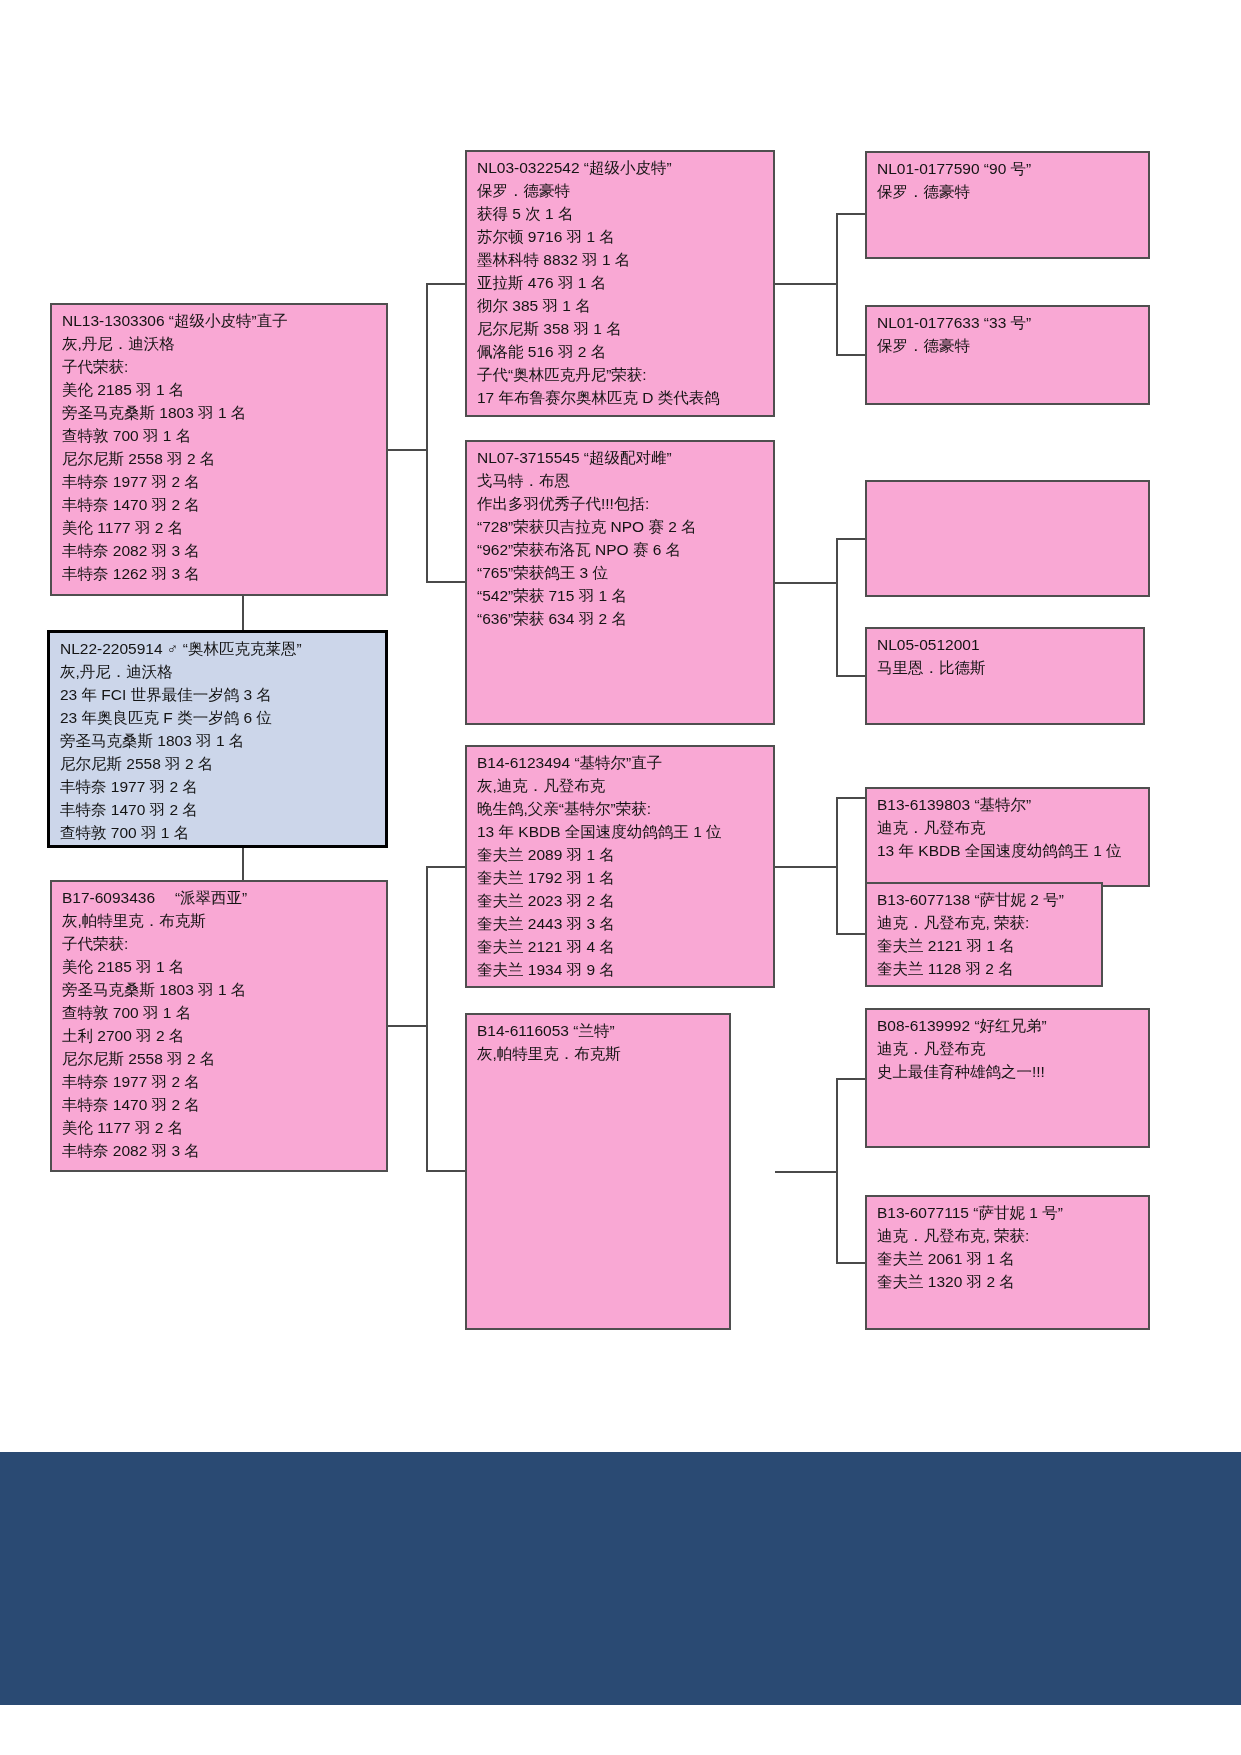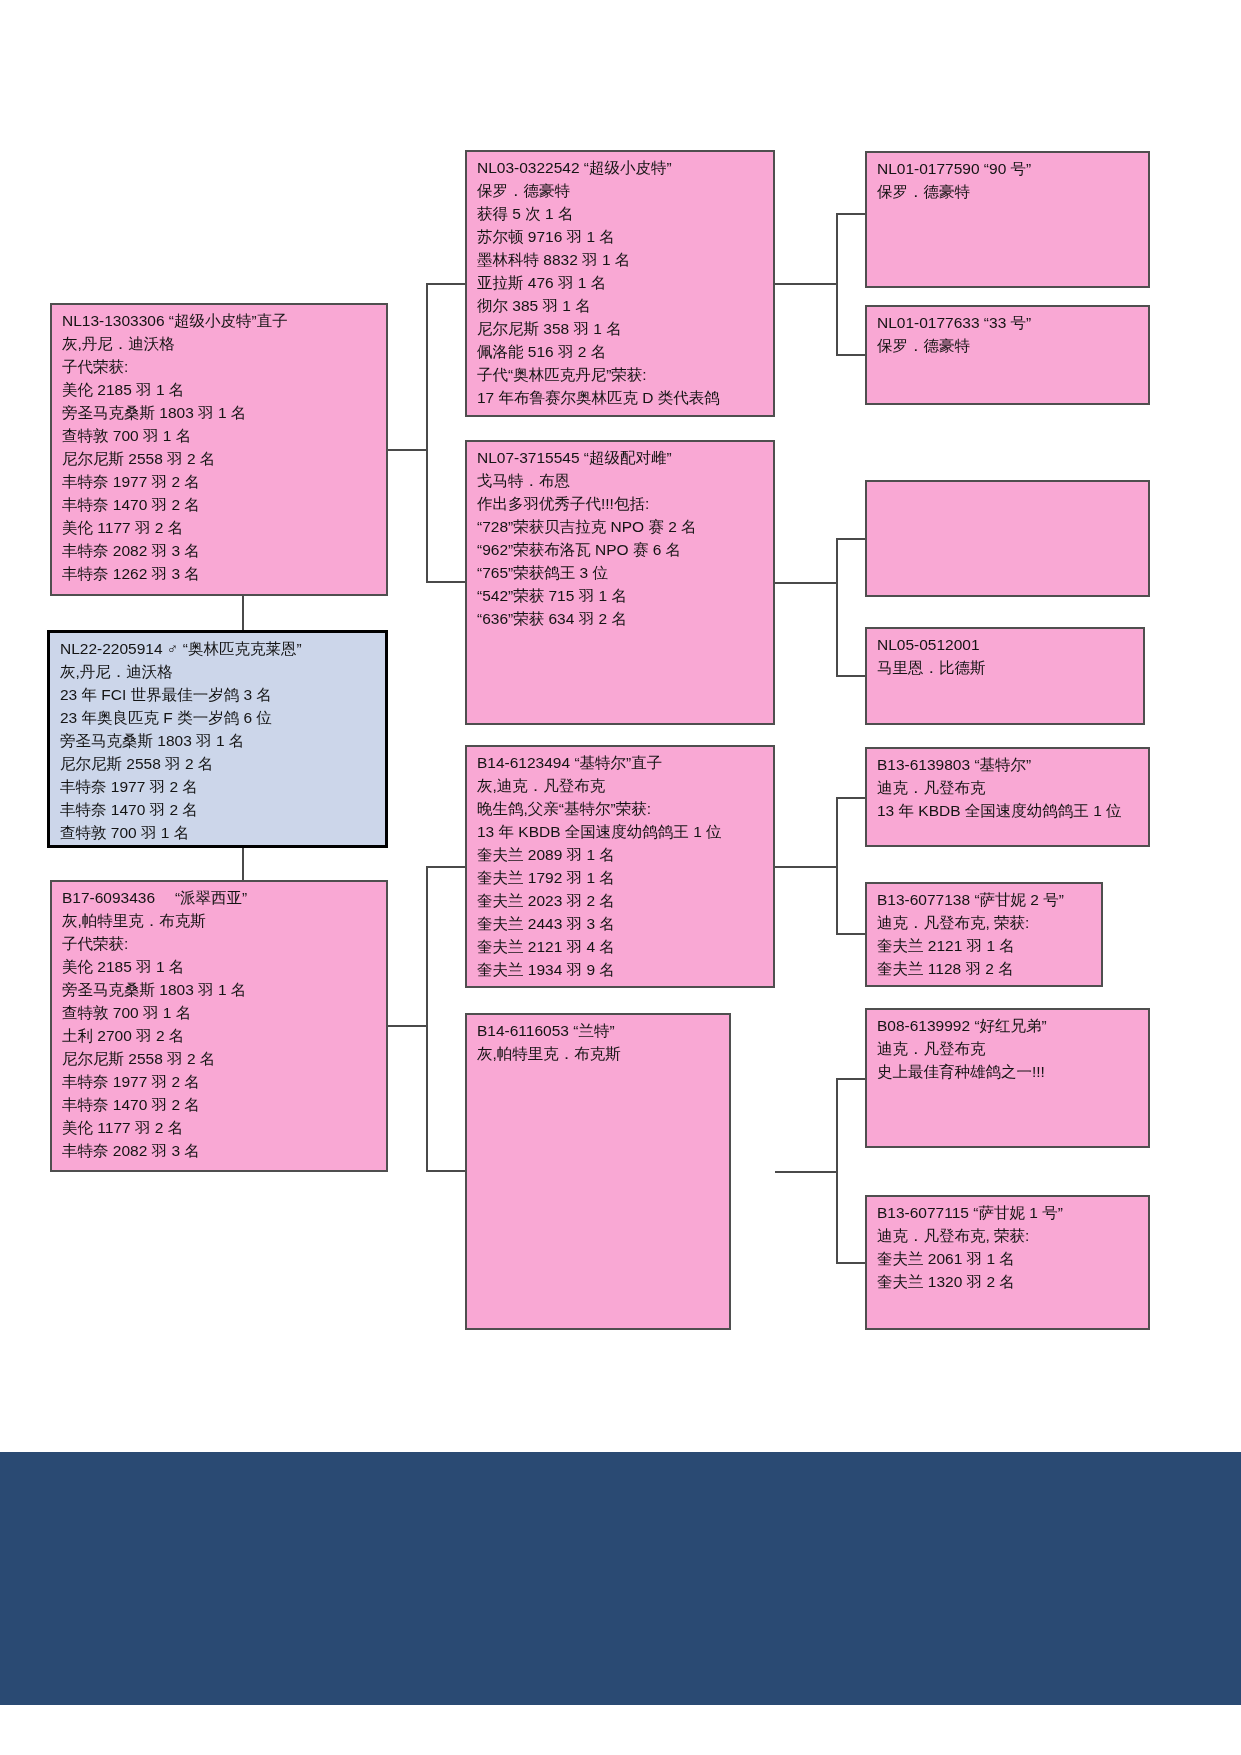--- a/index.html
+++ b/index.html
@@ -136,21 +136,21 @@
       </div>
   </div>
 
   <div class="pbox" id="box-mm" style="left:465px;top:1013px;width:266px;height:317px">
     <div>
         <div class="pline">B14-6116053 “兰特”</div>
         <div class="pline">灰,帕特里克．布克斯</div>
       </div>
   </div>
 
-  <div class="pbox" id="box-fff" style="left:865px;top:151px;width:285px;height:137px">
+  <div class="pbox" id="box-fff" style="left:865px;top:151px;width:285px;height:108px">
     <div>
         <div class="pline">NL01-0177590 “90 号”</div>
         <div class="pline">保罗．德豪特</div>
       </div>
   </div>
 
   <div class="pbox" id="box-ffm" style="left:865px;top:305px;width:285px;height:100px">
     <div>
         <div class="pline">NL01-0177633 “33 号”</div>
         <div class="pline">保罗．德豪特</div>
@@ -161,21 +161,21 @@
     <div></div>
   </div>
 
   <div class="pbox" id="box-fmm" style="left:865px;top:627px;width:280px;height:98px">
     <div>
         <div class="pline">NL05-0512001</div>
         <div class="pline">马里恩．比德斯</div>
       </div>
   </div>
 
-  <div class="pbox" id="box-mff" style="left:865px;top:747px;width:285px;height:100px">
+  <div class="pbox" id="box-mff" style="left:865px;top:787px;width:285px;height:100px">
     <div>
         <div class="pline">B13-6139803 “基特尔”</div>
         <div class="pline">迪克．凡登布克</div>
         <div class="pline">13 年 KBDB 全国速度幼鸽鸽王 1 位</div>
       </div>
   </div>
 
   <div class="pbox" id="box-mfm" style="left:865px;top:882px;width:238px;height:105px">
     <div>
         <div class="pline">B13-6077138 “萨甘妮 2 号”</div>

